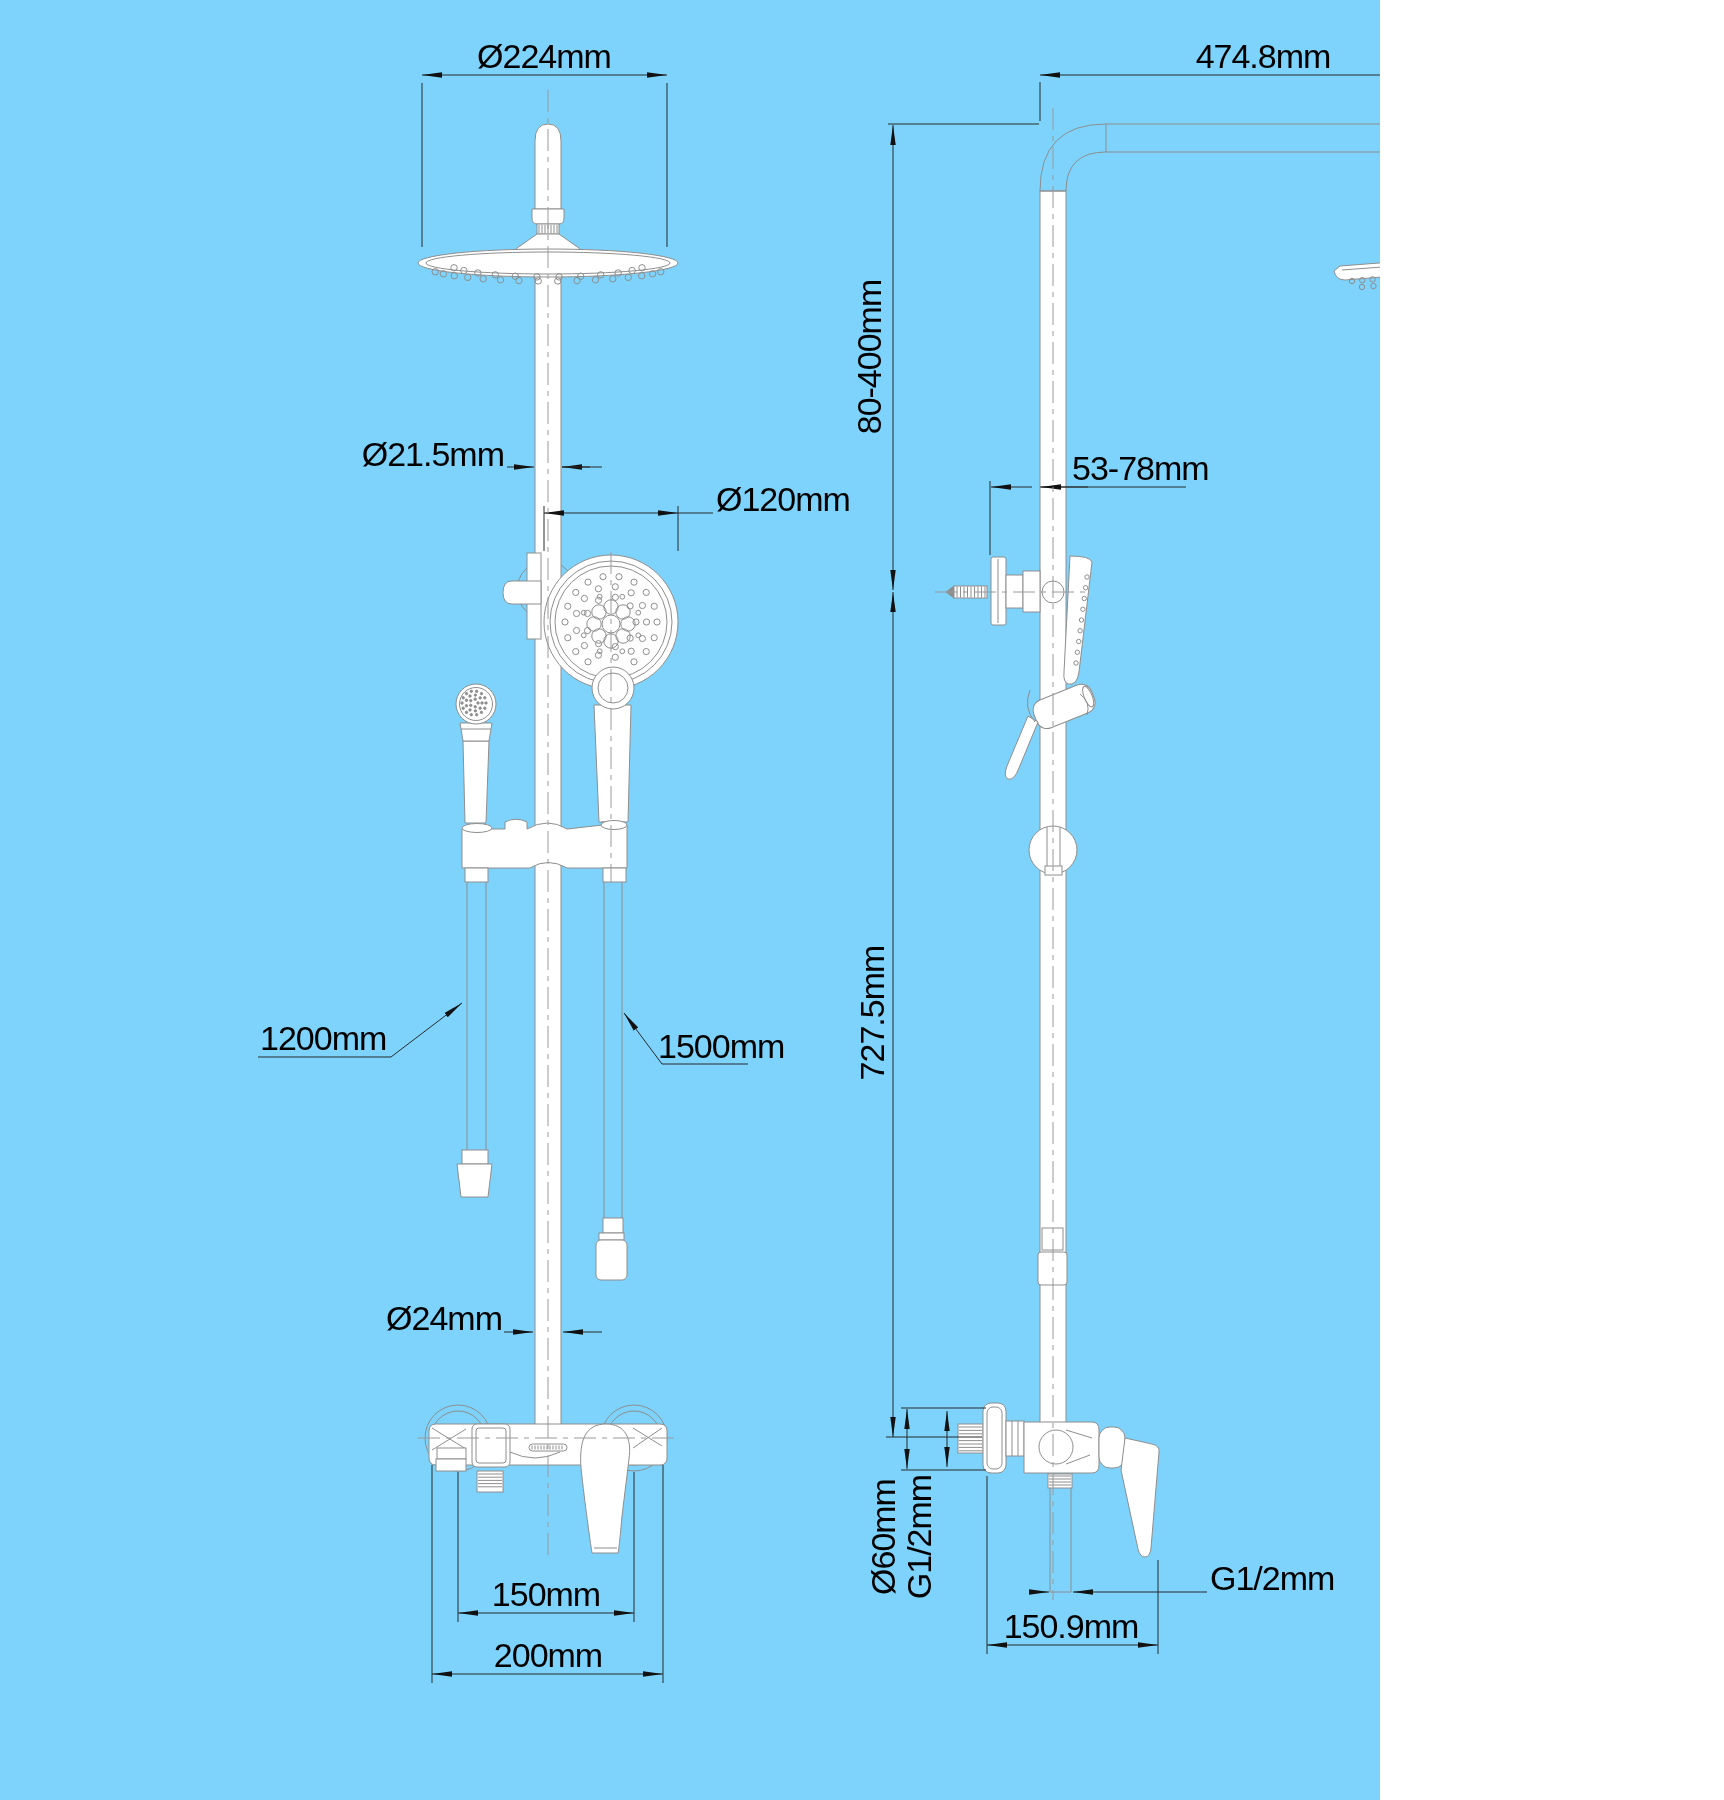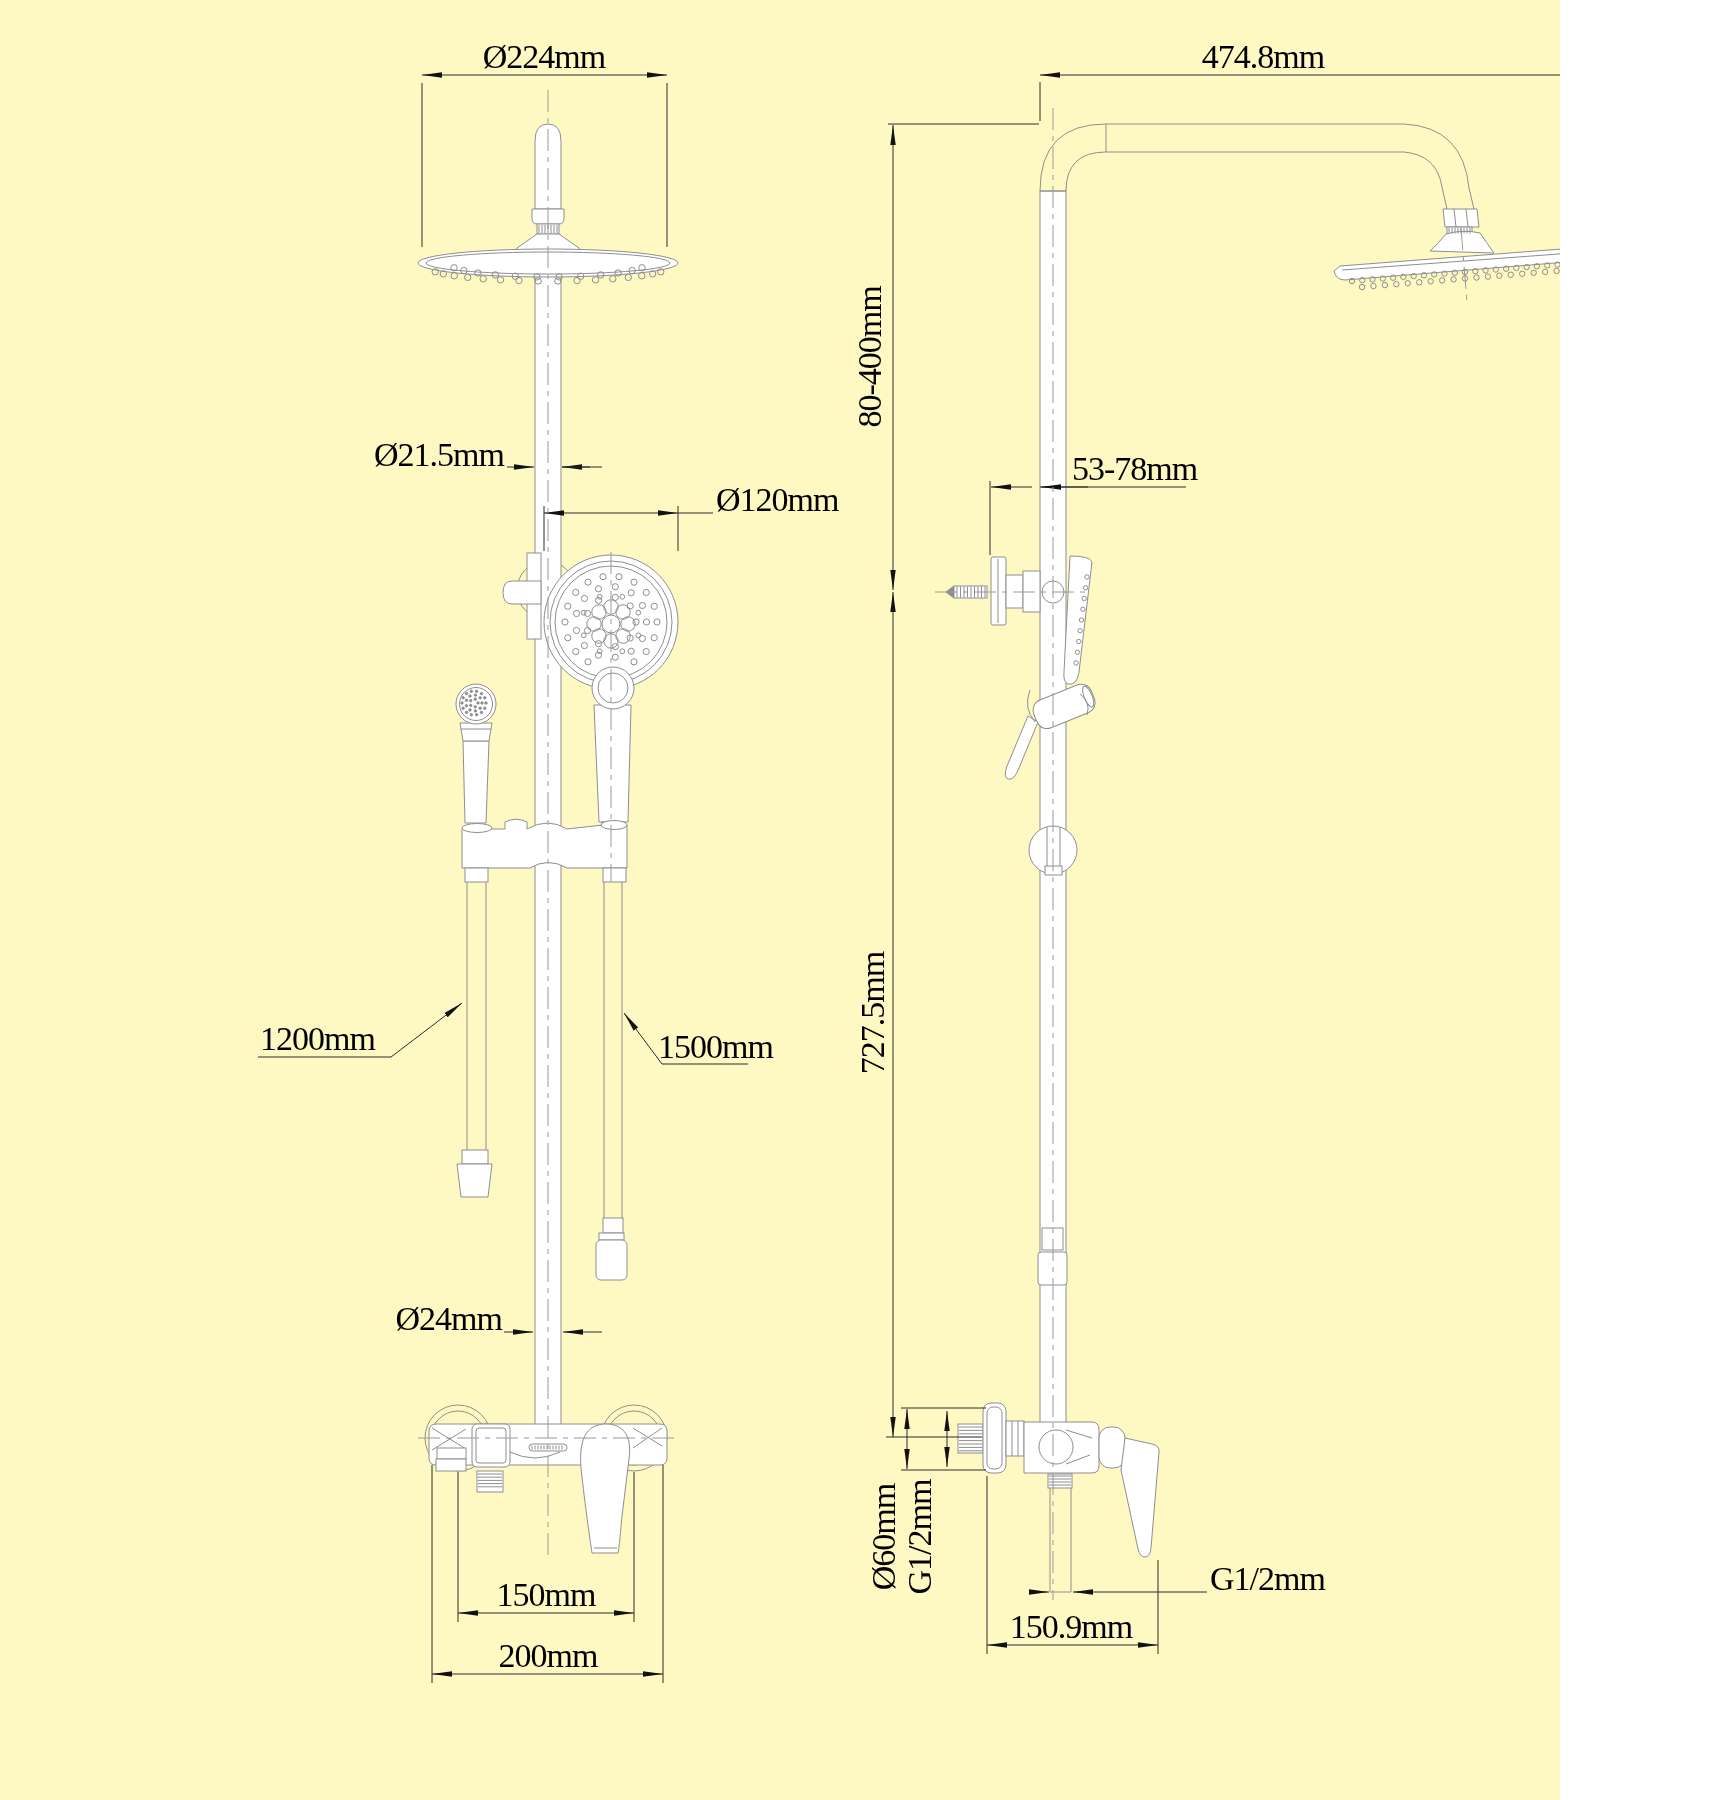--- a/index.html
+++ b/index.html
@@ -1,17 +1,17 @@
 <!DOCTYPE html>
 <html><head>
 <meta charset="utf-8">
 <style>
   html,body{margin:0;padding:0;background:#ffffff;}
-  .stage{position:relative;width:1560px;height:1800px;background:#fef9c3;overflow:hidden;
-         font-family:Liberation Serif, serif;}
+  .stage{position:relative;width:1380px;height:1800px;background:#7dd3fc;overflow:hidden;
+         font-family:Liberation Sans, sans-serif;}
   svg{position:absolute;left:0;top:0;}
   .p    {stroke:#8e8e8e;stroke-width:1;fill:none;}
   .pf   {stroke:#8e8e8e;stroke-width:1;fill:#ffffff;}
   .pd   {stroke:#8e8e8e;stroke-width:1;fill:#8e8e8e;}
   .dim  {stroke:#2b2b2b;stroke-width:1;fill:none;}
   .cl   {stroke:#9a9a9a;stroke-width:1;fill:none;stroke-dasharray:22 6 5 6;}
   .lbl  {fill:#000;font-size:34px;letter-spacing:-1px;}
 </style>
 </head>
 <body>

